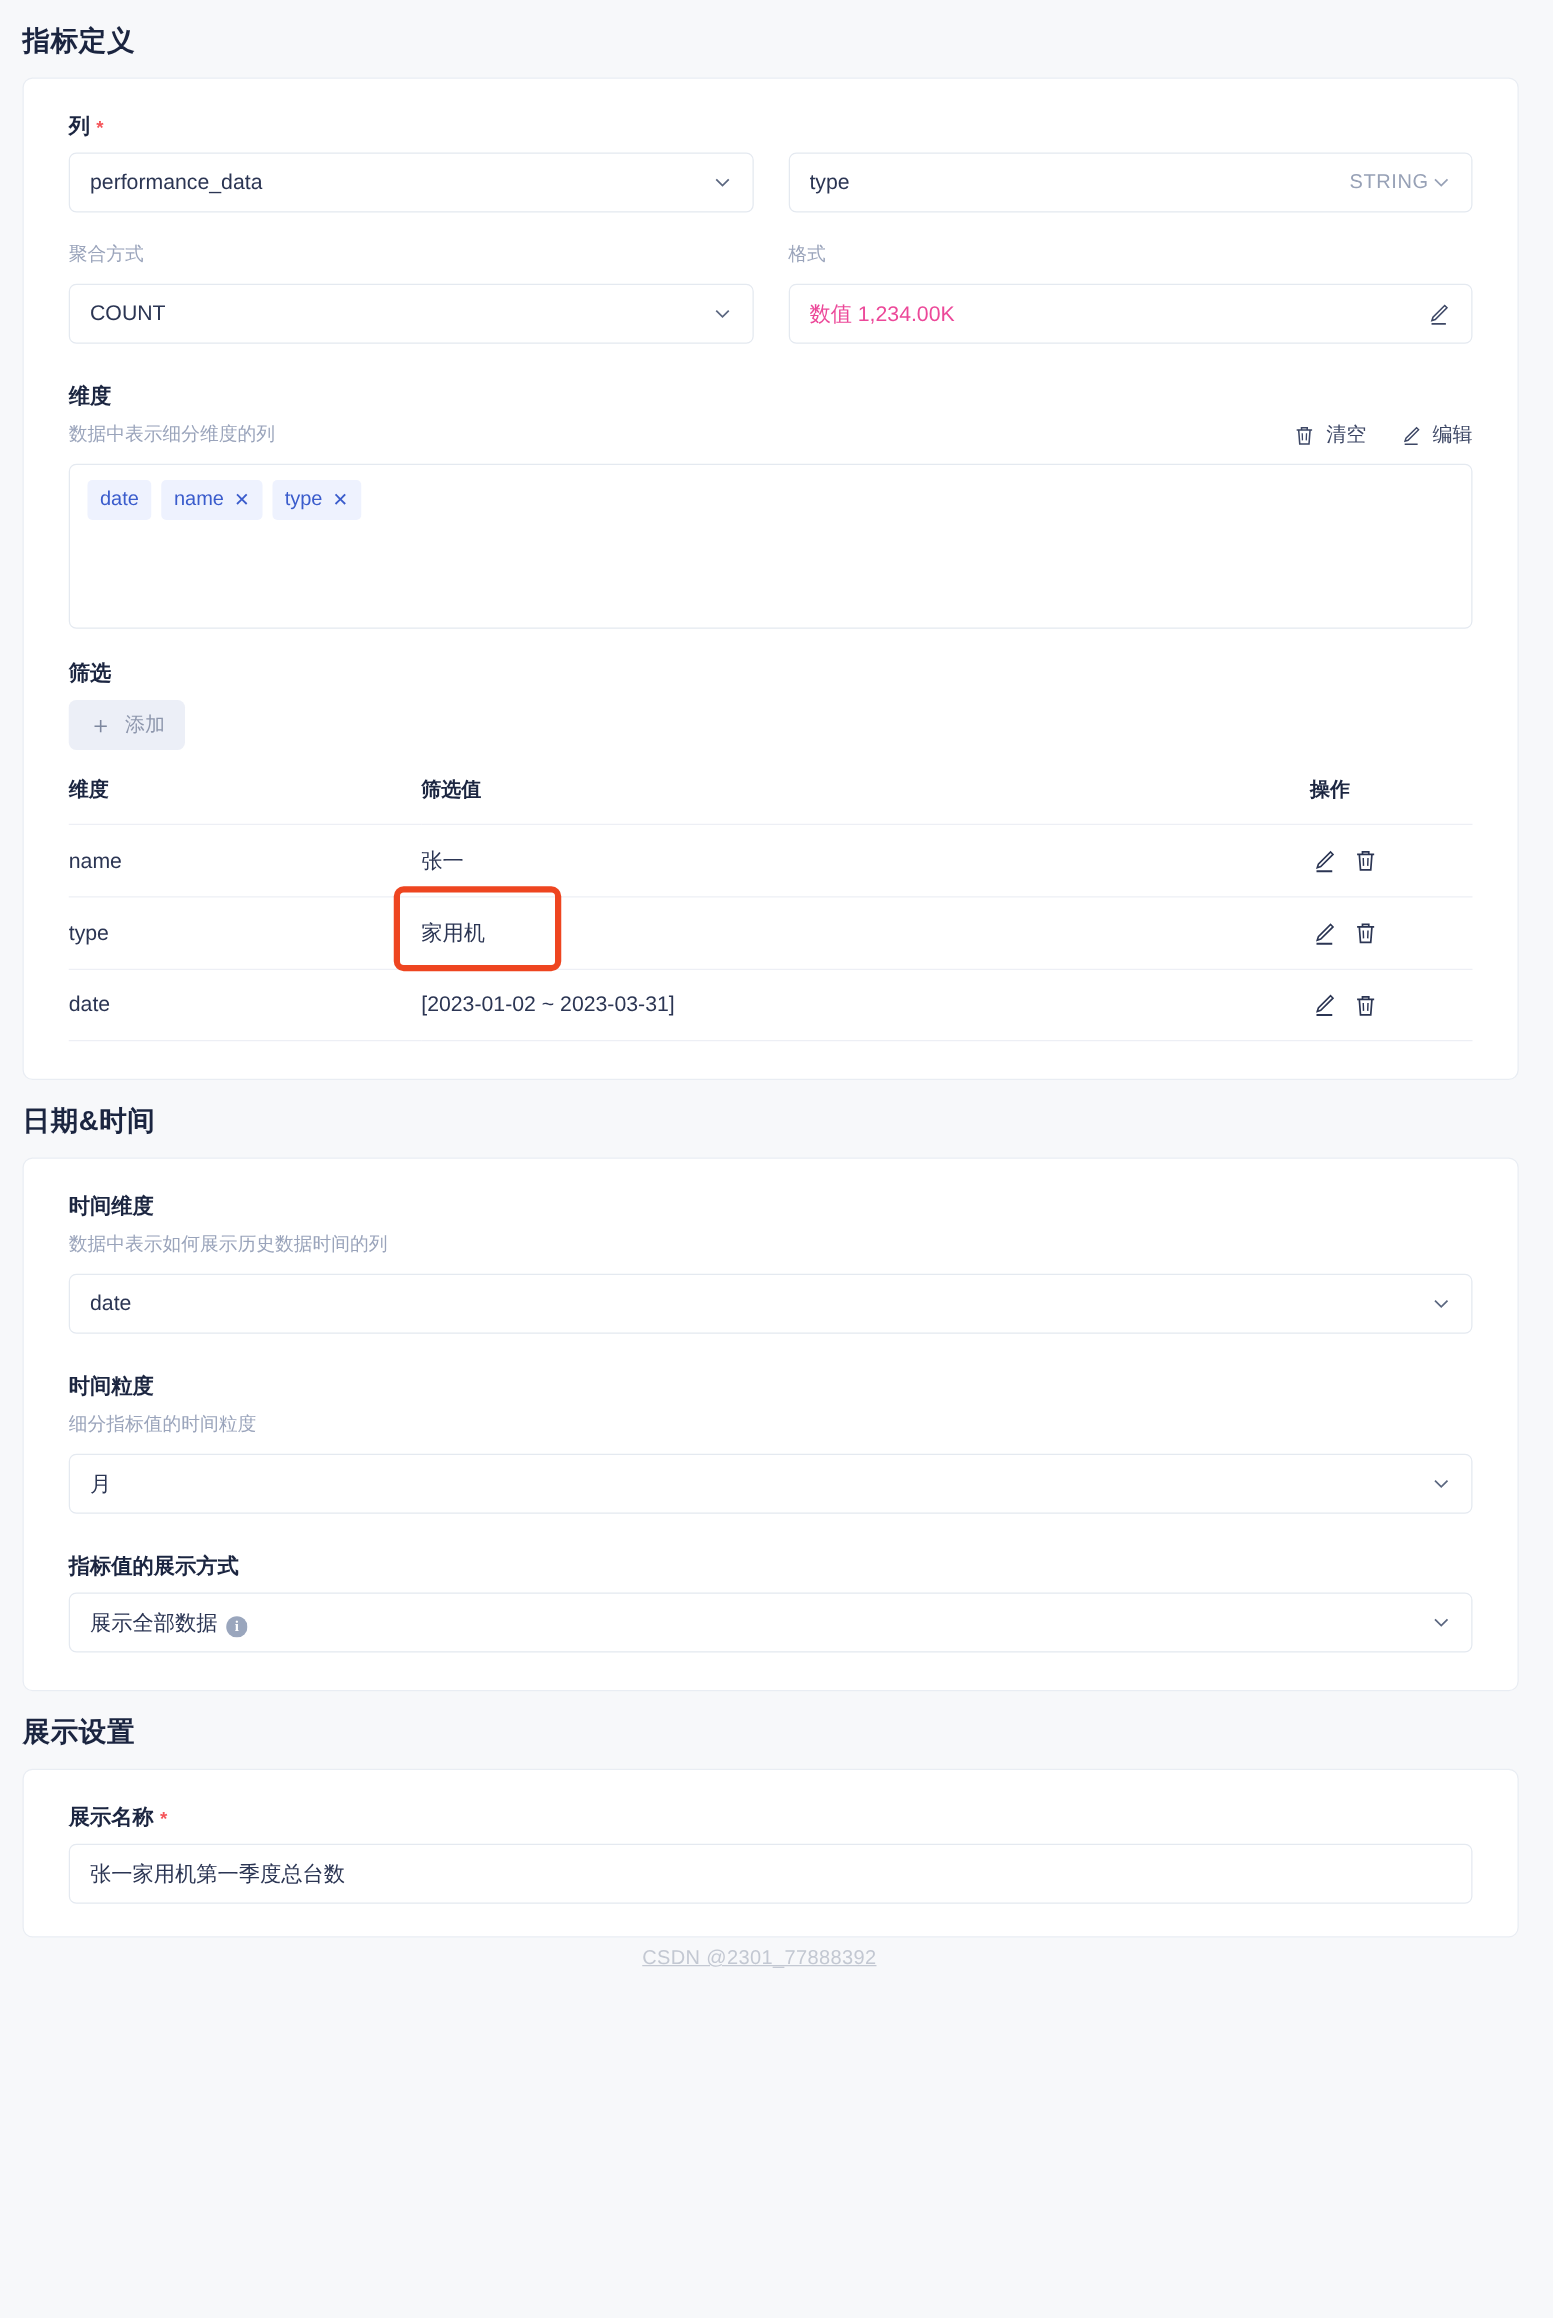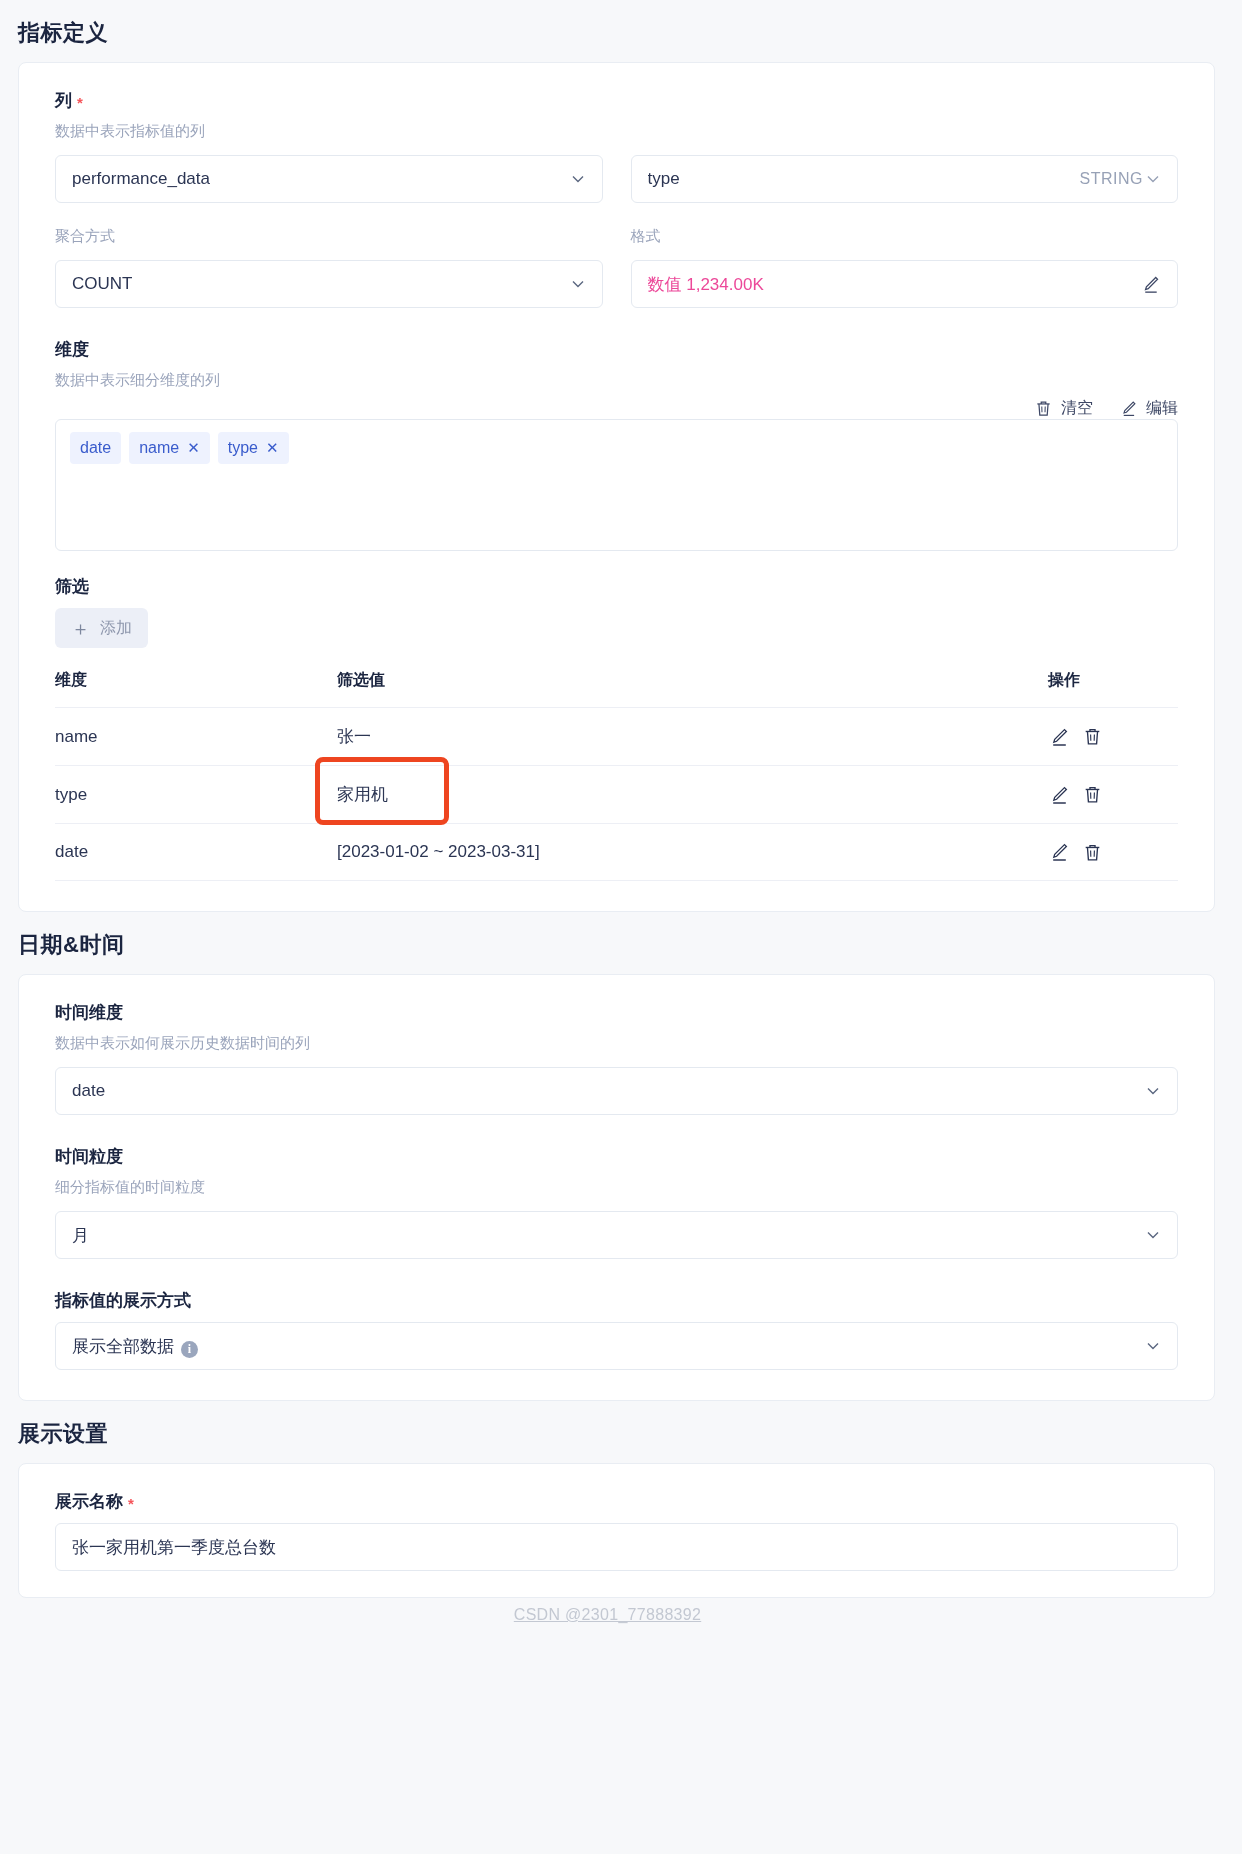--- a/index.html
+++ b/index.html
@@ -80,21 +80,21 @@
   .spacer-30 { height: 30px; }
 
   .dim-head {
     display: flex;
     align-items: flex-start;
     justify-content: space-between;
   }
   .dim-actions { display: flex; gap: 26px; align-items: center; }
   .dim-action {
     display: flex; align-items: center; gap: 8px;
-    font-size: 16px; color: #3d4765; cursor: pointer; margin-top: 27px;
+    font-size: 16px; color: #3d4765; cursor: pointer;
   }
   .dim-action svg { display:block; }
 
   .tagbox {
     border: 1px solid #e4e9f0;
     border-radius: 6px;
     min-height: 132px;
     padding: 12px 14px;
     display: flex;
     flex-wrap: wrap;
@@ -198,21 +198,20 @@
 <div class="page">
 
   <div class="section-title">指标定义</div>
 
   <div class="card">
 
     <div class="field-label">
       <span>列</span>
       <span class="req">*</span>
     </div>
-    <div class="field-hint">数据中表示指标值的列</div>
 
     <div class="row2">
       <div class="col">
         <div class="select">
           <span class="val">performance_data</span>
           <span class="chev">
             <svg width="16" height="16" viewBox="0 0 16 16">
                 <path d="M3 5.5 L8 10.5 L13 5.5" fill="none" stroke="#5b6780" stroke-width="1.4"></path>
               </svg>
           </span>

